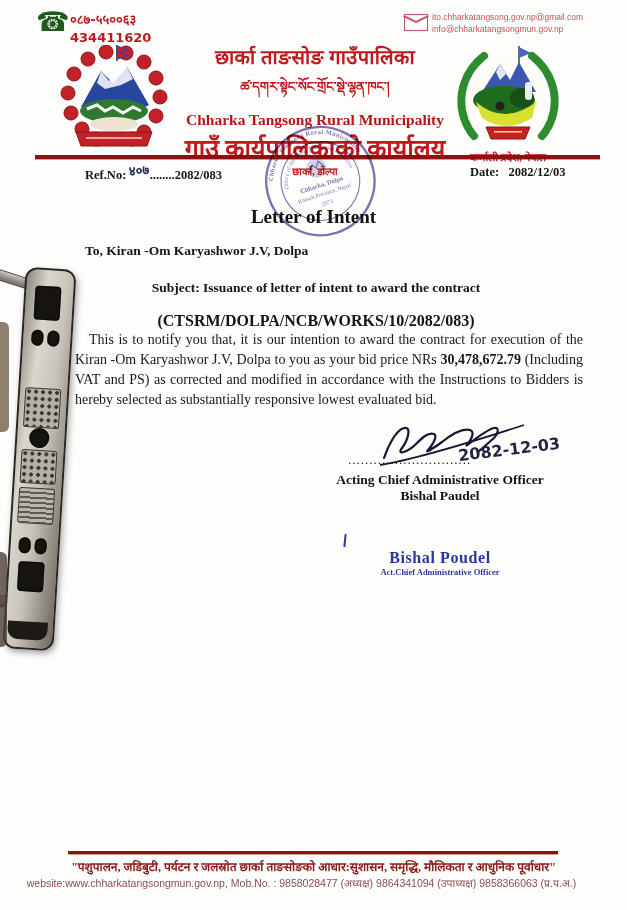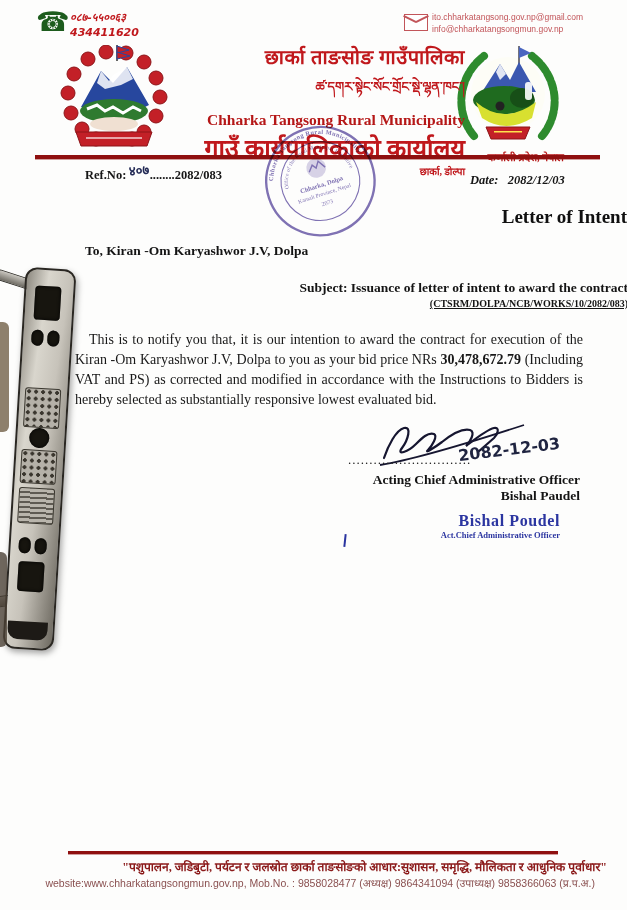--- a/index.html
+++ b/index.html
@@ -1,23 +1,23 @@
 <!DOCTYPE html>
 <html><head>
 <meta charset="utf-8">
 <style>
   html,body{margin:0;padding:0;background:#e8e8e6;}
   .page{position:relative;width:627px;height:910px;background:#fdfdfc;overflow:hidden;
         font-family:"Liberation Serif", serif;color:#141414;}
   .abs{position:absolute;}
   .red{color:#c0181c;}
-  .center{text-align:right;}
+  .center{text-align:center;}
   
   .phone-icon{font-size:27px;color:#1d5c1d;line-height:1;}
-  .phone-nums{font-size:11px;font-weight:bold;color:#c0181c;line-height:1.35;font-family:"DejaVu Sans",sans-serif;font-style:italic;}
+  .phone-nums{font-size:13px;font-weight:bold;color:#c0181c;line-height:1.35;font-family:"DejaVu Sans",sans-serif;}
   .emails{font-size:8.5px;color:#c2555a;line-height:1.4;font-family:"Liberation Sans",sans-serif;text-align:left;}
   .env{width:22px;height:15px;border:1.5px solid #c2555a;position:relative;background:#fff;}
   .env:before,.env:after{content:"";position:absolute;top:0;width:14px;height:1.5px;background:#c2555a;}
   .env:before{left:-1px;transform:rotate(26deg);transform-origin:left top;}
   .env:after{right:-1px;transform:rotate(-26deg);transform-origin:right top;}
   
   .t-np1{font-size:20px;font-weight:bold;letter-spacing:.5px;}
   .t-tib{font-size:13px;font-weight:bold;}
   .t-en{font-size:15.5px;font-weight:bold;color:#b51717;}
   .t-np2{font-size:25px;font-weight:bold;}
@@ -27,21 +27,21 @@
   
   .refline{font-size:12.5px;font-weight:bold;color:#161616;}
   .hand{font-family:"DejaVu Sans",sans-serif;color:#232a55;}
   
   .title{font-size:19px;font-weight:bold;color:#101010;}
   .bold13{font-size:13.5px;font-weight:bold;}
   .body-par{font-size:14px;line-height:1.43;text-align:justify;text-indent:14px;color:#181818;}
   .sig-date{font-size:16px;font-weight:bold;transform:rotate(-7deg);color:#1f2440;font-family:"DejaVu Sans",sans-serif;}
   .dots{font-size:13px;letter-spacing:1px;color:#222;}
   .stamp-blue{color:#2b35a0;}
-  .officer-name{font-size:16px;font-weight:bold;letter-spacing:.6px;}
+  .officer-name{font-size:16px;font-weight:bold;letter-spacing:.6px;margin-top:37px;}
   .officer-title{font-size:8.5px;font-weight:bold;}
   
   .foot1{font-size:12px;font-weight:bold;color:#8b1a1a;}
   .foot2{font-size:10.5px;color:#8a5050;font-family:"Liberation Sans",sans-serif;}
   
   .round-stamp{transform:rotate(-18deg);opacity:.85;mix-blend-mode:multiply;}
   
   .plate{width:47px;height:378px;border-radius:12px;border:2px solid #2a2722;
          background:linear-gradient(95deg,#8e8a81 0%,#d9d6cd 28%,#c7c3ba 55%,#6e6a61 100%);
          transform:rotate(3.5deg);box-shadow:2px 3px 6px rgba(0,0,0,.35);}
@@ -129,21 +129,21 @@
     <div class="t-np2 red" style="margin-top:1px;">गाउँ कार्यपालिकाको कार्यालय</div>
     <div class="t-addr red">छार्का, डोल्पा</div>
   </div>
 
   <div class="abs rule" style="left:35px;top:155px;width:565px;height:4px;"></div>
 
   <div class="abs refline" style="left:85px;top:165px;">
     <span>Ref.No:</span>
     <span class="hand" style="display:inline-block;transform:rotate(-4deg);font-size:13px;font-weight:bold;position:relative;top:-4px;">४०७</span><span>........</span><span>2082/083</span>
   </div>
-  <div class="abs refline" style="left:470px;top:173px;font-style:italic;">
+  <div class="abs refline" style="left:470px;top:165px;">
     <span>Date:</span>&nbsp;&nbsp;
     <span>2082/12/03</span>
   </div>
 
   <div class="abs round-stamp" style="left:262px;top:122px;">
     <svg width="118" height="118" viewBox="0 0 120 120">
       <circle cx="60" cy="60" r="55" fill="none" stroke="#6a5aa8" stroke-width="2.4"></circle>
       <circle cx="60" cy="60" r="40" fill="none" stroke="#6a5aa8" stroke-width="1.1"></circle>
       <defs>
         <path id="arcOuter" d="M12,60 A48,48 0 0 1 108,60"></path>
@@ -162,21 +162,21 @@
       <text x="60" y="85" font-size="6" fill="#6a5aa8" text-anchor="middle">2073</text>
     </svg>
   </div>
 
   <div class="abs title center" style="left:0;top:206px;width:627px;">Letter of Intent</div>
 
   <div class="abs bold13" style="left:85px;top:243px;">To, Kiran -Om Karyashwor J.V, Dolpa</div>
 
   <div class="abs center" style="left:4px;top:280px;width:624px;">
     <div class="bold13">Subject: Issuance of letter of intent to award the contract</div>
-    <div style="font-size:10px;font-weight:bold;margin-top:2px;text-decoration:underline;">(CTSRM/DOLPA/NCB/WORKS/10/2082/083)</div>
+    <div style="font-size:16px;font-weight:bold;margin-top:16px;">(CTSRM/DOLPA/NCB/WORKS/10/2082/083)</div>
   </div>
 
   <div class="abs body-par" style="left:75px;top:330px;width:508px;font-family:Liberation Serif, serif;">
     <span>This is to notify you that, it is our intention to award the contract for execution of the Kiran -Om Karyashwor J.V, Dolpa to you as your bid price NRs </span><span style="font-weight:bold;">30,478,672.79</span><span> (Including VAT and PS) as corrected and modified in accordance with the Instructions to Bidders is hereby selected as substantially responsive lowest evaluated bid.</span>
   </div>
 
   <div class="abs" style="left:378px;top:418px;">
     <svg width="150" height="55" viewBox="0 0 150 55">
       <path d="M6,40 C10,28 18,12 26,10 C34,8 30,22 24,30 C18,38 30,34 38,26 C44,20 50,14 56,16 C60,18 54,28 50,32 C46,36 56,30 64,24 C74,16 84,10 92,12 C98,14 92,24 88,28 C96,22 108,12 116,10 C122,9 120,16 116,20 L100,34" stroke="#161630" stroke-width="2.2" fill="none" stroke-linecap="round"></path>
       <path d="M2,47 C40,41 100,22 146,7" stroke="#161630" stroke-width="1.8" fill="none"></path>

